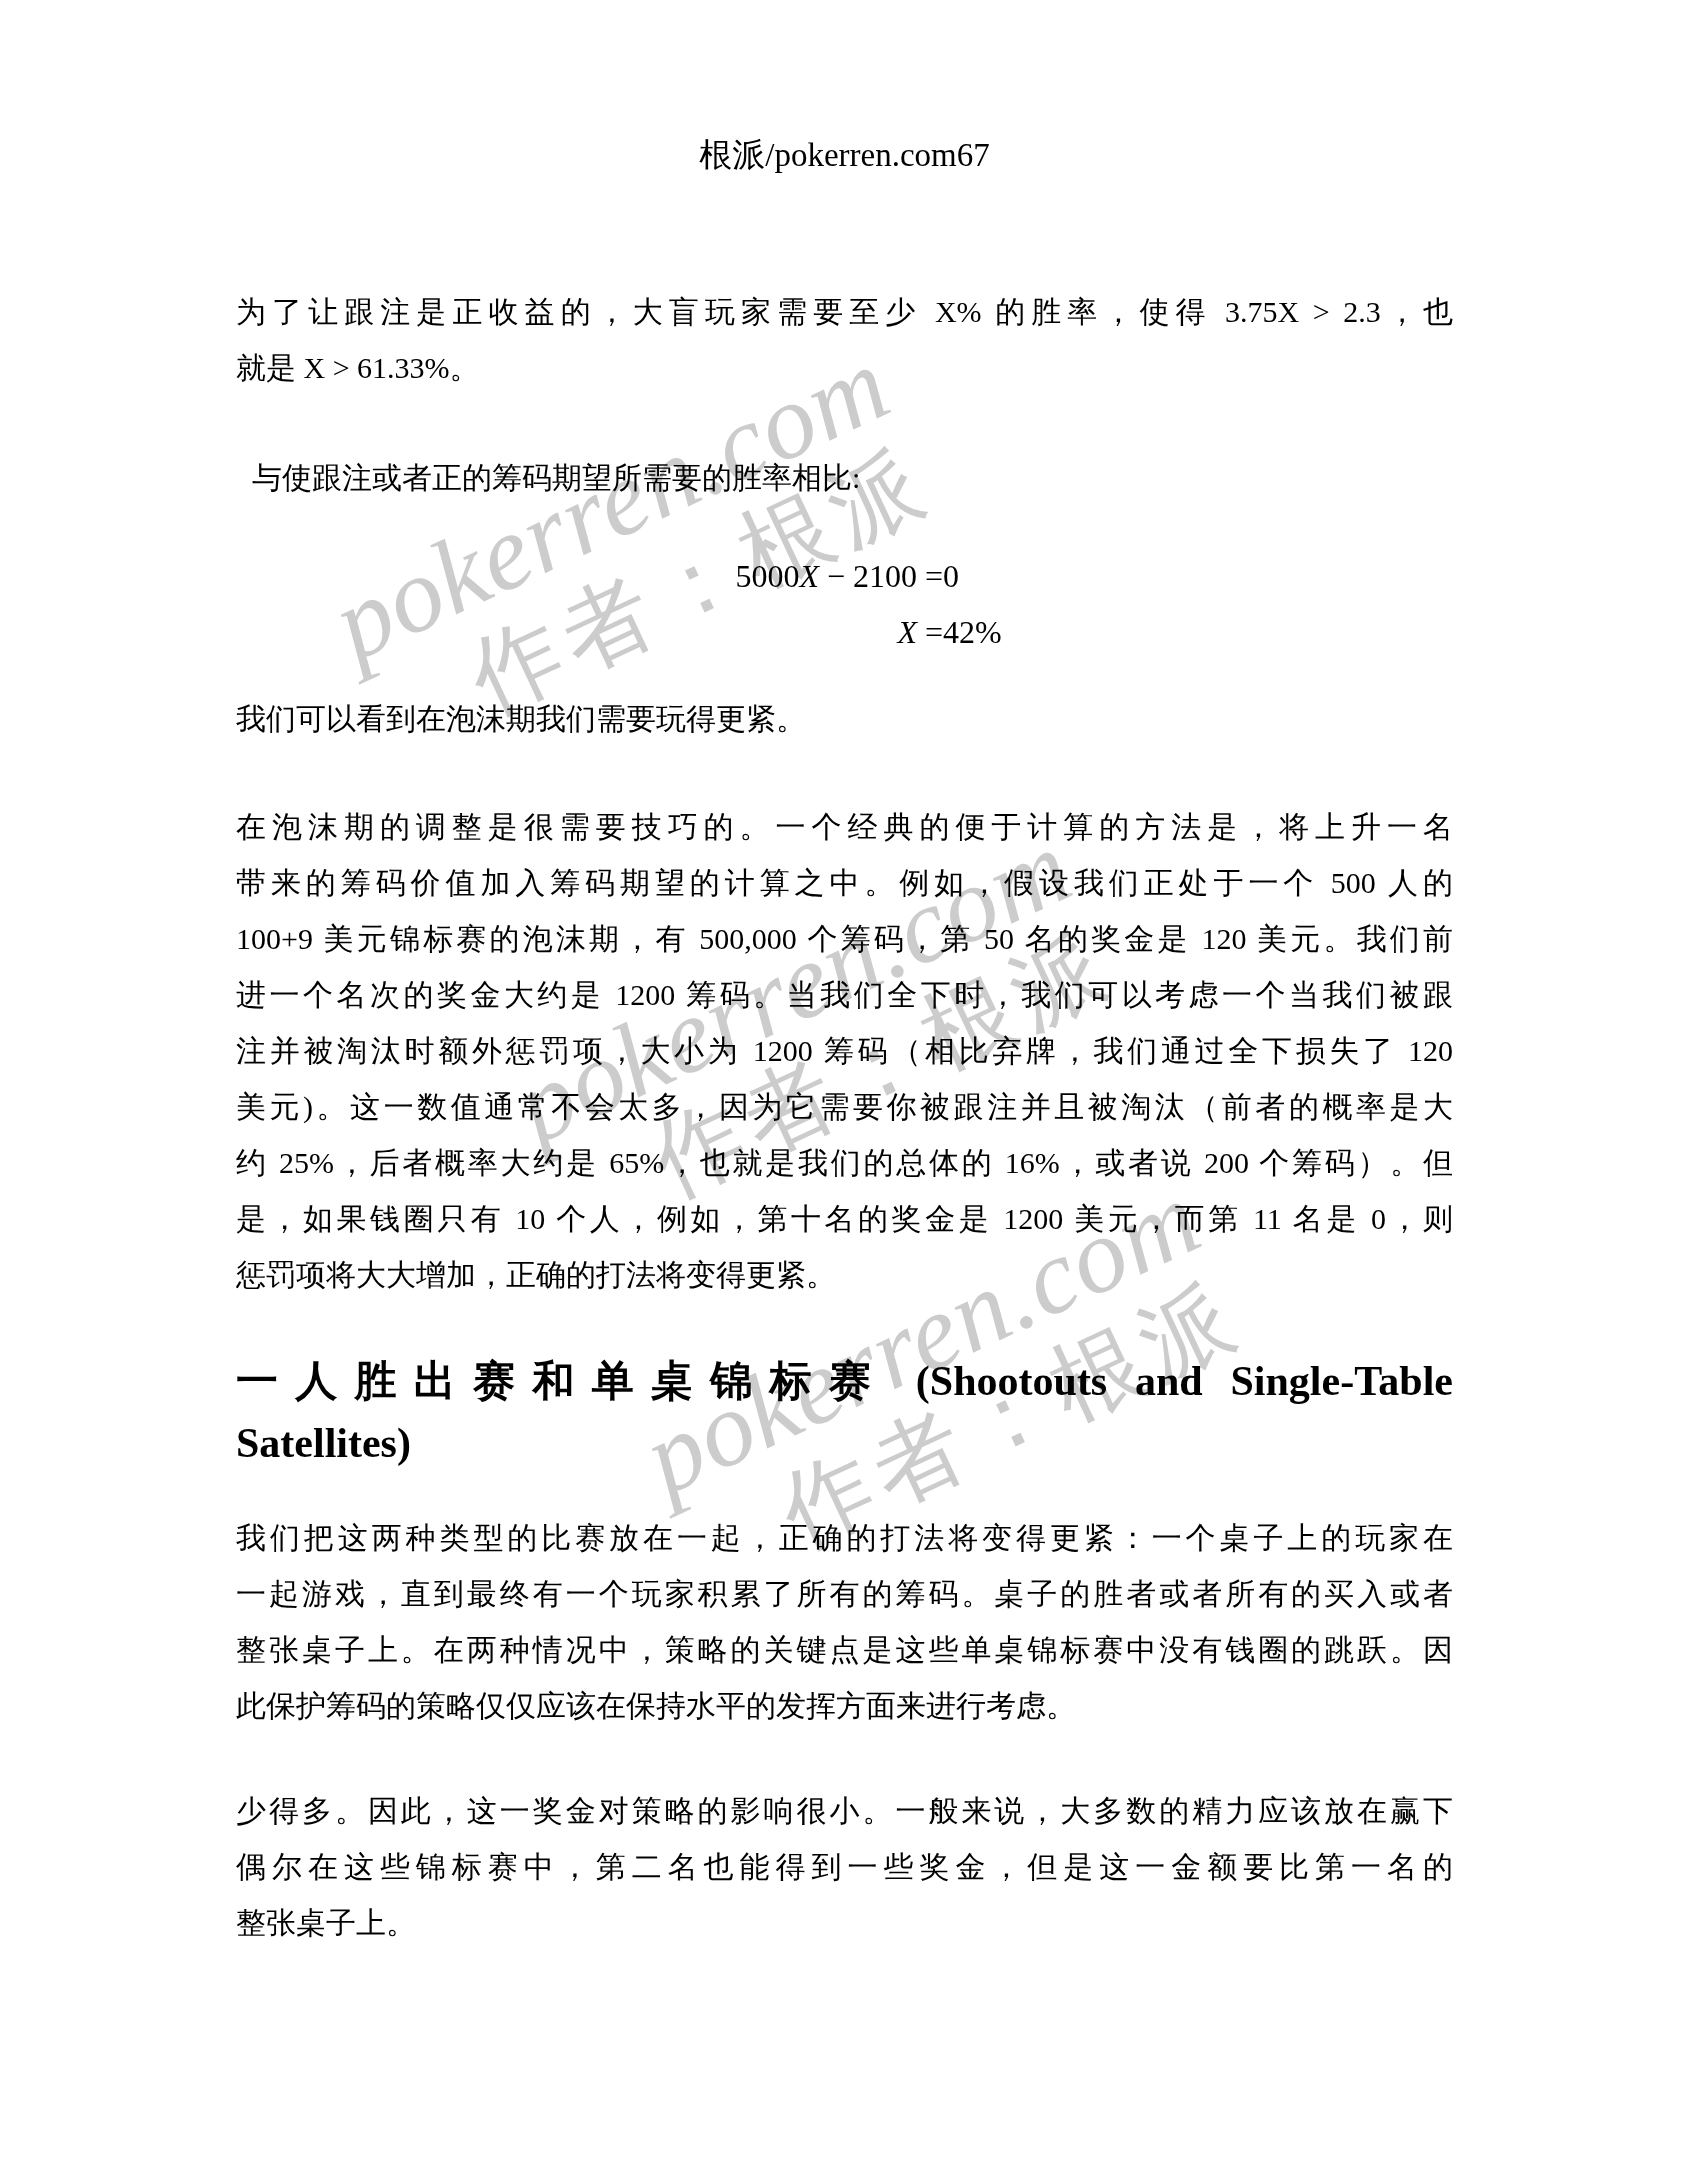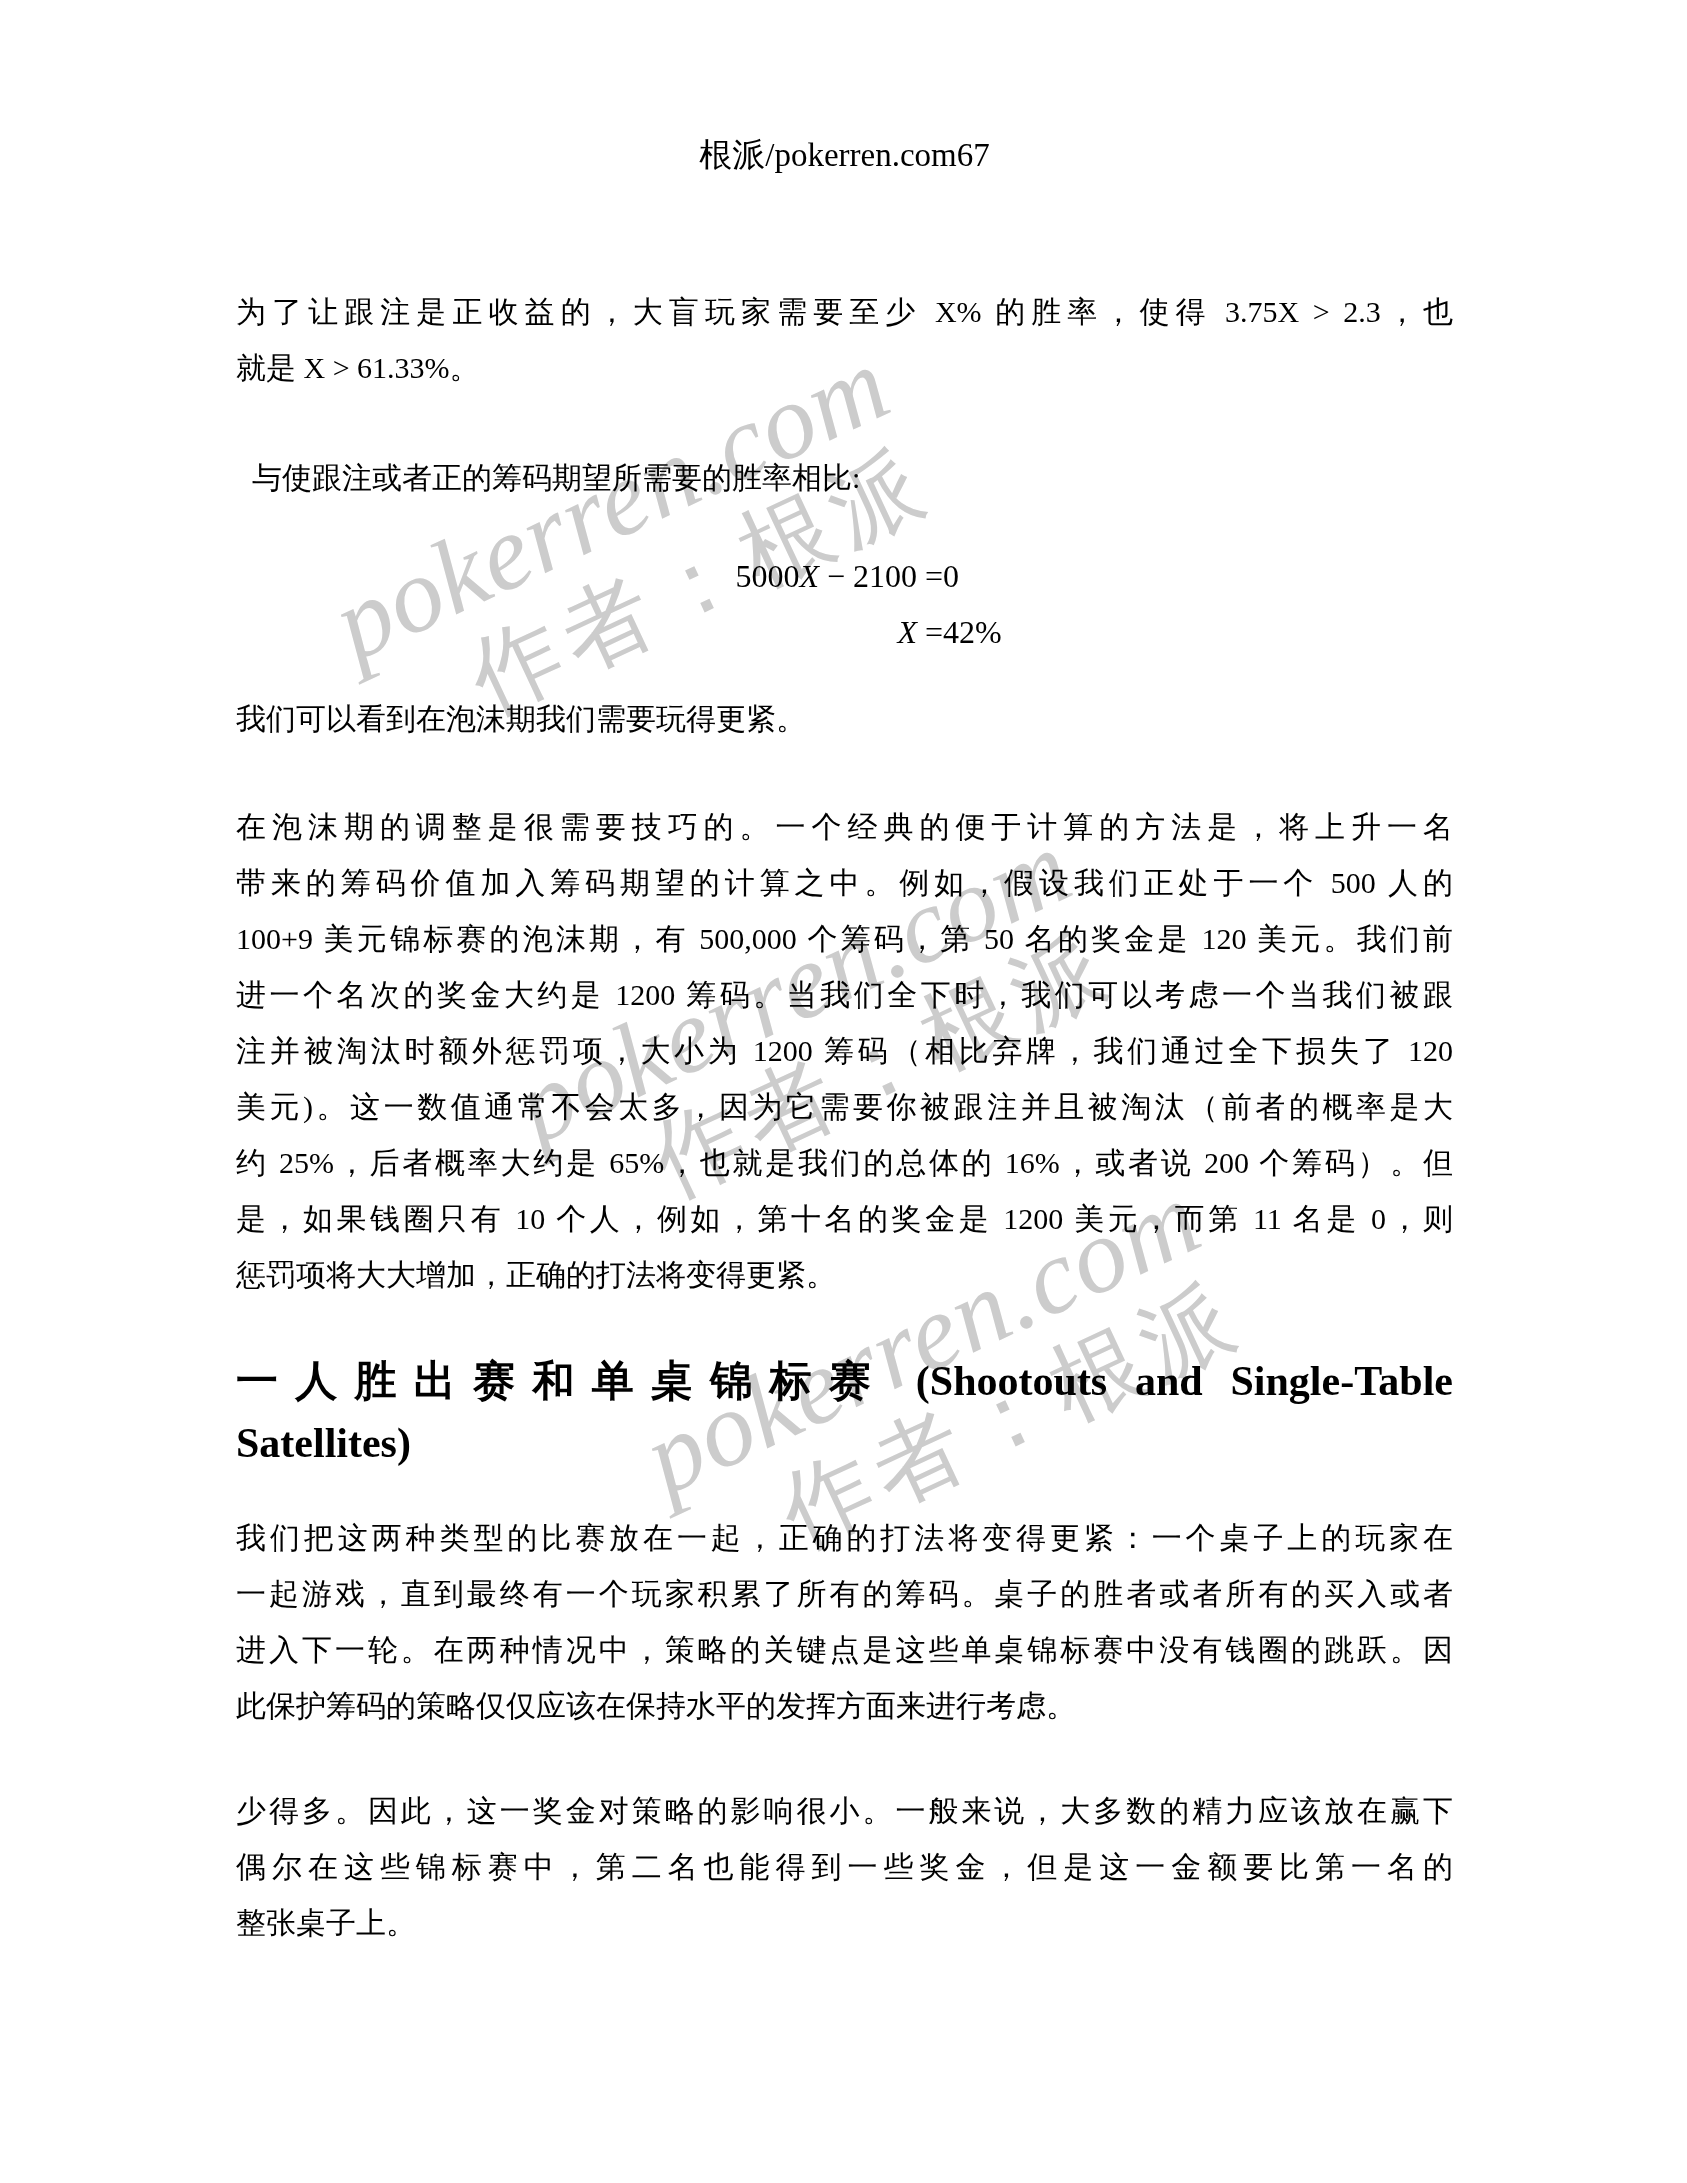--- a/index.html
+++ b/index.html
@@ -147,21 +147,21 @@
       </div>
 
     <div class="heading">
         <div class="pline">一人胜出赛和单桌锦标赛 (Shootouts and Single-Table</div>
         <div class="pline pl-last">Satellites)</div>
       </div>
 
     <div class="para m-p5">
         <div class="pline">我们把这两种类型的比赛放在一起，正确的打法将变得更紧：一个桌子上的玩家在</div>
         <div class="pline">一起游戏，直到最终有一个玩家积累了所有的筹码。桌子的胜者或者所有的买入或者</div>
-        <div class="pline">进入下一轮。在两种情况中，策略的关键点是这些单桌锦标赛中没有钱圈的跳跃。因</div>
+        <div class="pline">整张桌子上。在两种情况中，策略的关键点是这些单桌锦标赛中没有钱圈的跳跃。因</div>
         <div class="pline pl-last">此保护筹码的策略仅仅应该在保持水平的发挥方面来进行考虑。</div>
       </div>
 
     <div class="para m-p6">
         <div class="pline">少得多。因此，这一奖金对策略的影响很小。一般来说，大多数的精力应该放在赢下</div>
         <div class="pline">偶尔在这些锦标赛中，第二名也能得到一些奖金，但是这一金额要比第一名的</div>
         <div class="pline pl-last">整张桌子上。</div>
       </div>
 
   </div>

